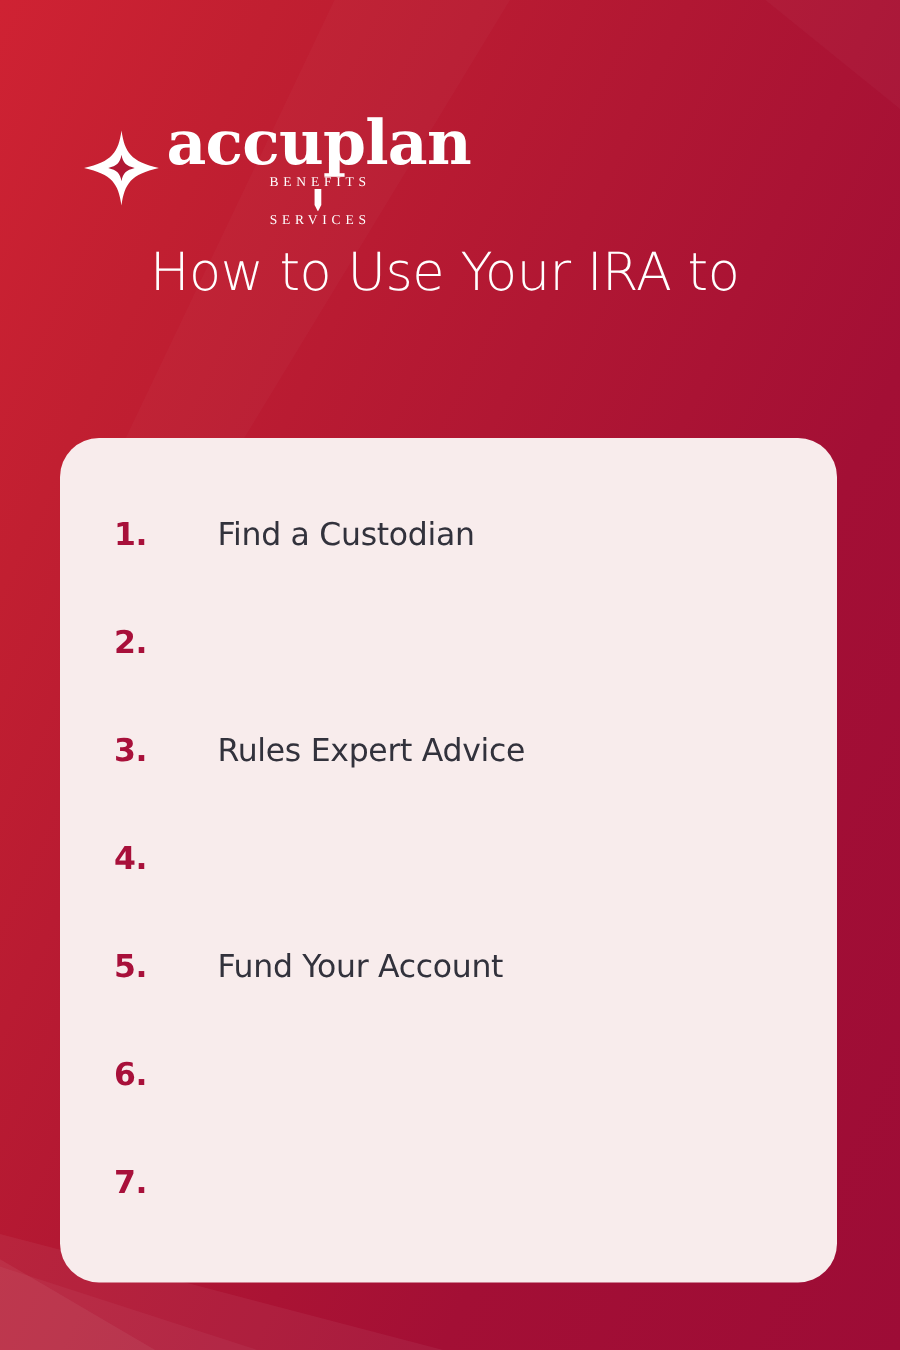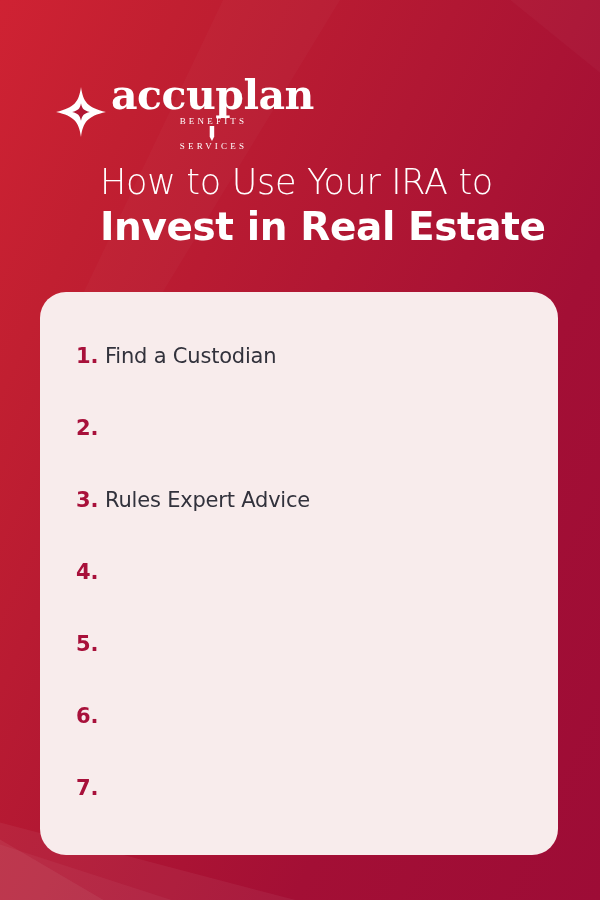--- a/index.html
+++ b/index.html
@@ -165,20 +165,21 @@
     font-weight: 700;
     color: #a8103a;
     flex: 0 0 29px;
     letter-spacing: -0.2px;
   }
   .step-label {
     font-size: 21px;
     font-weight: 400;
     color: #32323c;
     letter-spacing: -0.2px;
+    margin-left: 40px;
   }
 </style>
 </head>
 <body>
 
 <div id="poster">
 
   <div class="facet facet-a"></div>
   <div class="facet facet-b"></div>
   <div class="facet facet-c"></div>
@@ -195,41 +196,41 @@
       <div class="logo-sub">
         <span>BENEFITS</span>
         <span class="divider"></span>
         <span>SERVICES</span>
       </div>
     </div>
   </div>
 
   <div class="headline">
     <div class="headline-line1">How to Use Your IRA to</div>
-    <div class="headline-line2">Invest in Real Estate</div>
   </div>
 
   <div class="card">
     <ul class="step-list">
       <li class="step-item">
         <span class="step-num">1.</span>
         <span class="step-label">Find a Custodian</span>
       </li>
       <li class="step-item">
         <span class="step-num">2.</span>
       </li>
       <li class="step-item">
         <span class="step-num">3.</span>
         <span class="step-label">Rules Expert Advice</span>
       </li>
       <li class="step-item">
         <span class="step-num">4.</span>
       </li>
       <li class="step-item">
         <span class="step-num">5.</span>
+        <span class="step-label">Fund Your Account</span>
       </li>
       <li class="step-item">
         <span class="step-num">6.</span>
       </li>
       <li class="step-item">
         <span class="step-num">7.</span>
       </li>
     </ul>
   </div>
 

